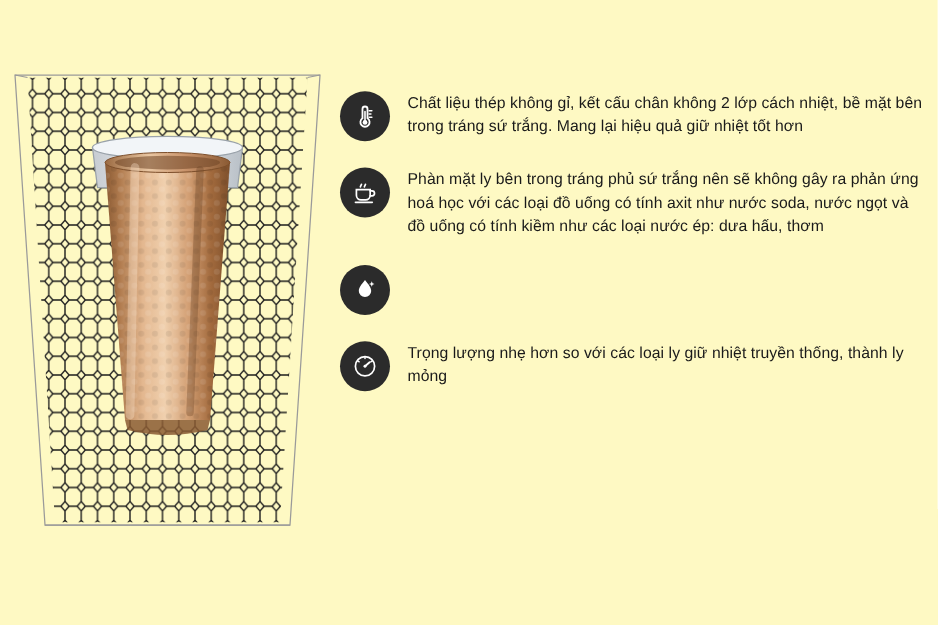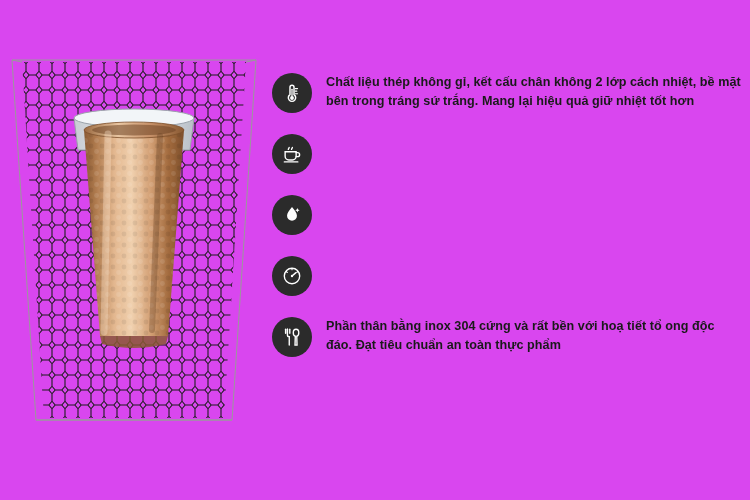--- a/index.html
+++ b/index.html
@@ -10,22 +10,21 @@
     width: 750px;
     height: 500px;
     background: #ffffff;
     font-family: "Liberation Sans", sans-serif;
     overflow: hidden;
   }
   .page {
     position: relative;
     width: 750px;
     height: 500px;
-    background: #d946ef;
-    font-weight: bold;
+    background: #fef9c3;
   }
 
   
   .product-panel {
     position: absolute;
     left: 0;
     top: 0;
     width: 268px;
     height: 500px;
   }
@@ -169,20 +168,21 @@
     <div class="feature">
       <div class="badge">
         <svg width="22" height="22" viewBox="0 0 24 24" fill="none" stroke="#ffffff" stroke-width="1.5" stroke-linecap="round">
           <path d="M4.5 9.5h12v5a4 4 0 0 1-4 4h-4a4 4 0 0 1-4-4v-5z"></path>
           <path d="M16.5 10.5h1.6a2.2 2.2 0 0 1 0 4.4h-1.6"></path>
           <path d="M8 7c0-1 .9-1.2.9-2.2"></path>
           <path d="M11.5 7c0-1 .9-1.2.9-2.2"></path>
           <line x1="3.6" y1="20.6" x2="18.4" y2="20.6" stroke-width="1.4"></line>
         </svg>
       </div>
+      <div class="feature-text">Phàn mặt ly bên trong tráng phủ sứ trắng nên sẽ không gây ra phản ứng hoá học với các loại đồ uống có tính axit như nước soda, nước ngọt và đồ uống có tính kiềm như các loại nước ép: dưa hấu, thơm</div>
     </div>
 
     <div class="feature">
       <div class="badge">
         <svg width="22" height="22" viewBox="0 0 24 24" fill="none" stroke="#ffffff" stroke-width="1.6" stroke-linecap="round">
           <path d="M12 3.2c3.2 4 5.4 6.6 5.4 9.6a5.4 5.4 0 1 1-10.8 0c0-3 2.2-5.6 5.4-9.6z" fill="#ffffff" stroke="none"></path>
           <path d="M17.9 4.4l.7 1.7 1.7.7-1.7.7-.7 1.7-.7-1.7-1.7-.7 1.7-.7z" fill="#ffffff" stroke="none"></path>
         </svg>
       </div>
     </div>
@@ -191,29 +191,18 @@
       <div class="badge">
         <svg width="22" height="22" viewBox="0 0 24 24" fill="none" stroke="#ffffff" stroke-width="1.5" stroke-linecap="round">
           <circle cx="12" cy="12" r="8.4"></circle>
           <path d="M12 12l4-3.4" stroke-width="1.7"></path>
           <circle cx="12" cy="12" r="1.3" fill="#ffffff" stroke="none"></circle>
           <line x1="12" y1="3.6" x2="12" y2="5.2" stroke-width="1.3"></line>
           <line x1="5.6" y1="7.2" x2="6.9" y2="8.1" stroke-width="1.3"></line>
           <line x1="18.4" y1="7.2" x2="17.1" y2="8.1" stroke-width="1.3"></line>
         </svg>
       </div>
-    </div>
-
-    <div class="feature">
-      <div class="badge">
-        <svg width="22" height="22" viewBox="0 0 24 24" fill="none" stroke="#ffffff" stroke-width="1.5" stroke-linecap="round">
-          <path d="M7 3.5v6.2a2 2 0 0 0 2 2v9"></path>
-          <line x1="7" y1="3.5" x2="7" y2="8"></line>
-          <line x1="9.6" y1="3.5" x2="9.6" y2="8"></line>
-          <line x1="5" y1="3.5" x2="5" y2="8"></line>
-          <path d="M16.4 3.6c1.8 0 3 1.6 3 3.8s-1.2 3.6-2.2 3.8l.3 9.6h-2.2l.3-9.6c-1-.2-2.2-1.6-2.2-3.8s1.2-3.8 3-3.8z"></path>
-        </svg>
-      </div>
-      <div class="feature-text">Phần thân bằng inox 304 cứng và rất bền với hoạ tiết tổ ong độc đáo. Đạt tiêu chuẩn an toàn thực phẩm</div>
-    </div>
+      <div class="feature-text">Trọng lượng nhẹ hơn so với các loại ly giữ nhiệt truyền thống, thành ly mỏng</div>
+    </div>
+
 
   </div>
 </div>
 
 </body></html>

